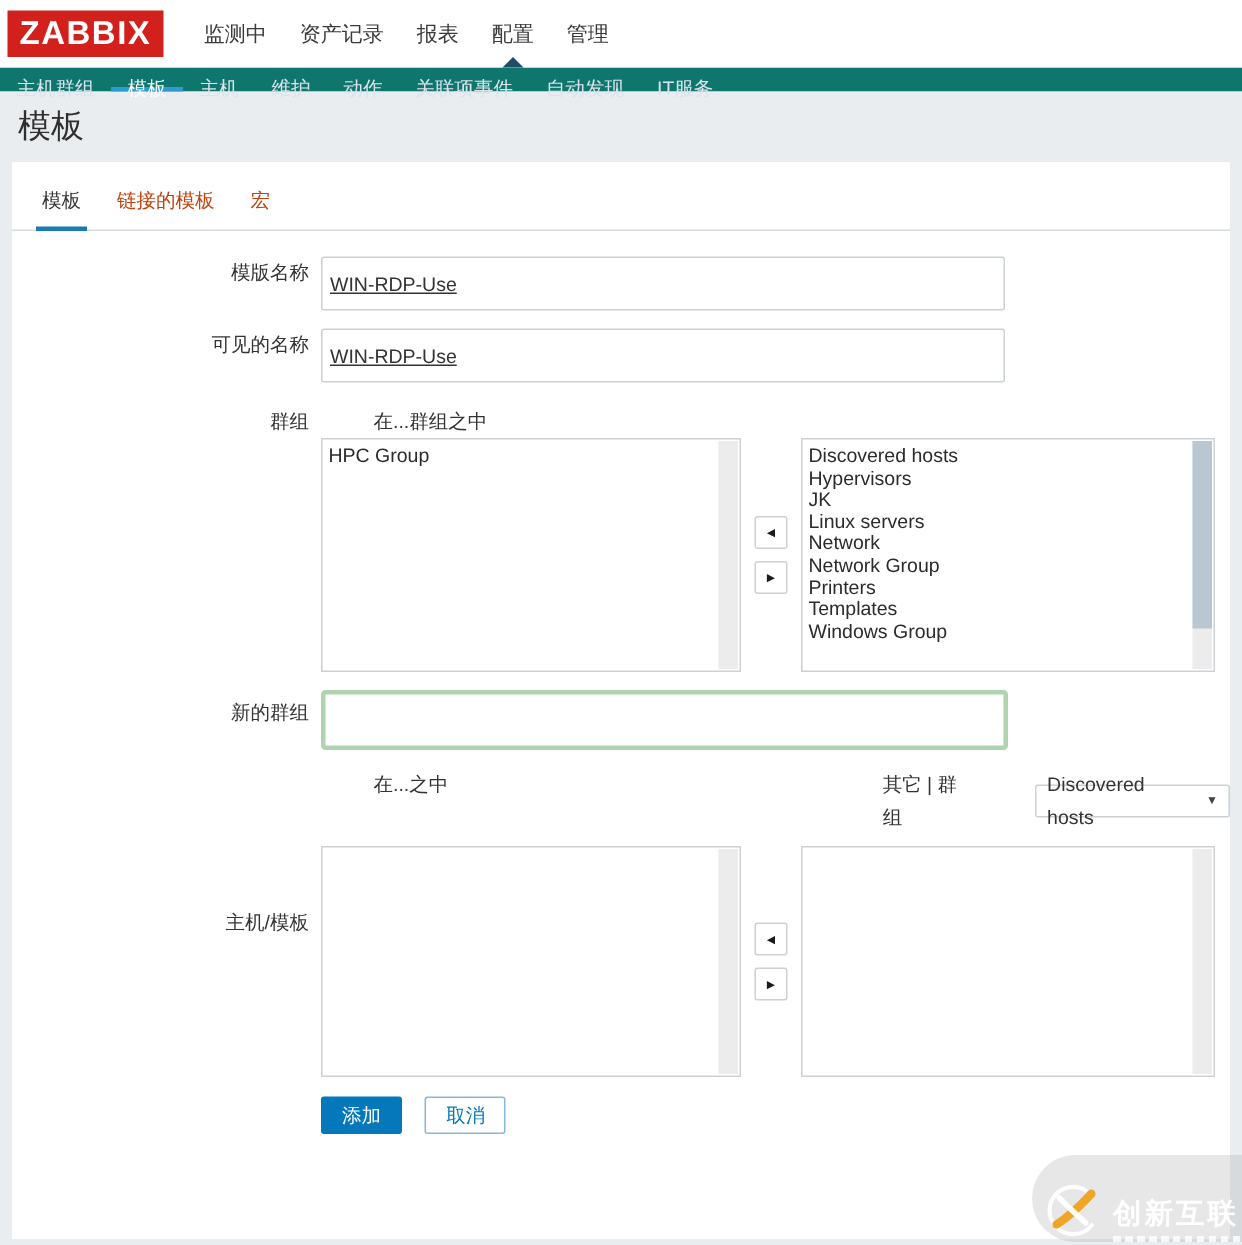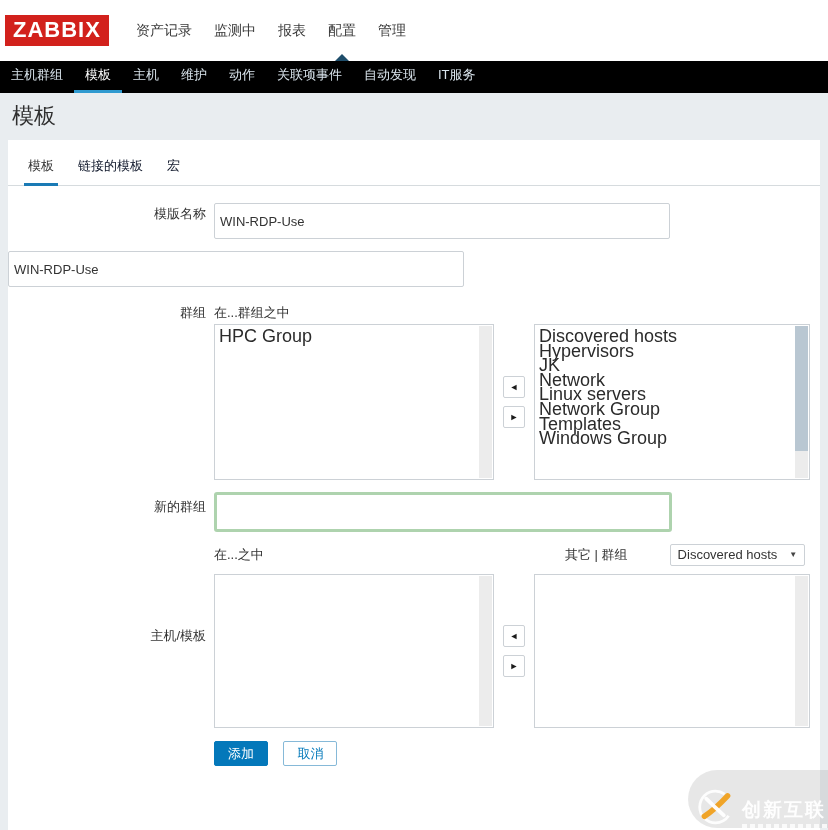--- a/index.html
+++ b/index.html
@@ -8,21 +8,21 @@
     font-family: "Liberation Sans", "DejaVu Sans", sans-serif;
     background: #e9edf0;
     color: #333;
     position: relative;
     overflow: hidden;
   }
 
   
   .header {
     background: #fff;
-    height: 61px;
+    height: 45px;
     display: flex;
     align-items: center;
     position: relative;
   }
   .logo {
     background: #d2211c;
     color: #fff;
     font-weight: bold;
     font-size: 22px;
     letter-spacing: 1px;
@@ -49,22 +49,22 @@
     left: 50%;
     margin-left: -7px;
     width: 0; height: 0;
     border-left: 7px solid transparent;
     border-right: 7px solid transparent;
     border-bottom: 7px solid #1e4d6a;
   }
 
   
   .navbar {
-    background: #000000;
-    height: 32px;
+    background: #0f766e;
+    height: 16px;
     display: flex;
     align-items: stretch;
   }
   .nav-item {
     color: #d9e4ec;
     font-size: 13px;
     line-height: 27px;
     padding: 0 11px;
     border-bottom: 3px solid transparent;
     cursor: pointer;
@@ -97,21 +97,21 @@
   
   .tabs {
     display: flex;
     padding-left: 16px;
     border-bottom: 1px solid #d6dbde;
   }
   .tab {
     font-size: 13px;
     padding: 5px 4px 8px 4px;
     margin-right: 16px;
-    color: #0f172a;
+    color: #c2410c;
     cursor: pointer;
     border-bottom: 3px solid transparent;
     margin-bottom: -1px;
   }
   .tab.active {
     color: #333;
     border-bottom-color: #1a7ab5;
   }
 
   
@@ -133,42 +133,43 @@
   .input-text {
     width: 456px;
     height: 22px;
     border: 1px solid #ccd1d6;
     border-radius: 2px;
     font-size: 13px;
     font-family: "Liberation Sans", sans-serif;
     color: #333;
     padding: 17px 5px;
     outline: none;
+    text-decoration: underline;
   }
   .input-text.green {
     width: 458px;
     height: 30px;
     border: 3px solid #aed3ae;
     border-radius: 3px;
   }
 
   
   .dual-head { display: flex; font-size: 13px; line-height: 22px; }
-  .dual-head .left-head { width: 280px; }
+  .dual-head .left-head { width: 280px; margin-left: 35px; }
   .dual-head .mid-spacer { width: 40px; }
   .dual-head .right-head { width: 276px; padding-left: 1px; }
   .dual-boxes { display: flex; margin-top: 0px; }
   .listbox {
     width: 280px;
     height: 156px;
     border: 1px solid #ccd1d6;
     background: #fff;
     position: relative;
     overflow: hidden;
-    font-size: 18px;
+    font-size: 13px;
   }
   .listbox.right-box { width: 276px; }
   .listbox ul { list-style: none; padding: 4px 16px 0 4px; }
   .listbox li {
     line-height: 14.6px;
     color: #2b2b2b;
     white-space: nowrap;
     cursor: default;
   }
   .scroll-track {
@@ -302,22 +303,22 @@
     width: 86px;
     background: repeating-linear-gradient(90deg, rgba(255,255,255,0.8) 0 5px, transparent 5px 8px);
   }
 </style>
 </head>
 <body>
 
 <div class="header">
   <div class="logo">ZABBIX</div>
   <div class="top-menu">
+    <div class="top-menu-item">监测中</div>
     <div class="top-menu-item">资产记录</div>
-    <div class="top-menu-item">监测中</div>
     <div class="top-menu-item">报表</div>
     <div class="top-menu-item active">配置</div>
     <div class="top-menu-item">管理</div>
   </div>
 </div>
 
 <div class="navbar">
   <div class="nav-item">主机群组</div>
   <div class="nav-item active">模板</div>
   <div class="nav-item">主机</div>
@@ -341,20 +342,21 @@
   </div>
 
   <div class="form">
 
     <div class="form-row">
       <div class="form-label">模版名称</div>
       <input class="input-text" type="text" value="WIN-RDP-Use" style="">
     </div>
 
     <div class="form-row">
+      <div class="form-label">可见的名称</div>
       <input class="input-text" type="text" value="WIN-RDP-Use" style="">
     </div>
 
     <div class="form-row" style="margin-top:15px; margin-bottom:12px;">
       <div class="form-label">群组</div>
       <div>
         <div class="dual-head">
           <div class="left-head">在...群组之中</div>
           <div class="mid-spacer"></div>
         </div>
@@ -367,23 +369,24 @@
           </div>
           <div class="arrow-col">
             <button class="arrow-btn">◄</button>
             <button class="arrow-btn">►</button>
           </div>
           <div class="listbox right-box">
             <ul>
               <li>Discovered hosts</li>
               <li>Hypervisors</li>
               <li>JK</li>
+              <li>Linux servers</li>
               <li>Network</li>
-              <li>Linux servers</li>
               <li>Network Group</li>
+              <li>Printers</li>
               <li>Templates</li>
               <li>Windows Group</li>
             </ul>
             <div class="scroll-track">
               <div class="scroll-thumb"></div>
             </div>
           </div>
         </div>
       </div>
     </div>

